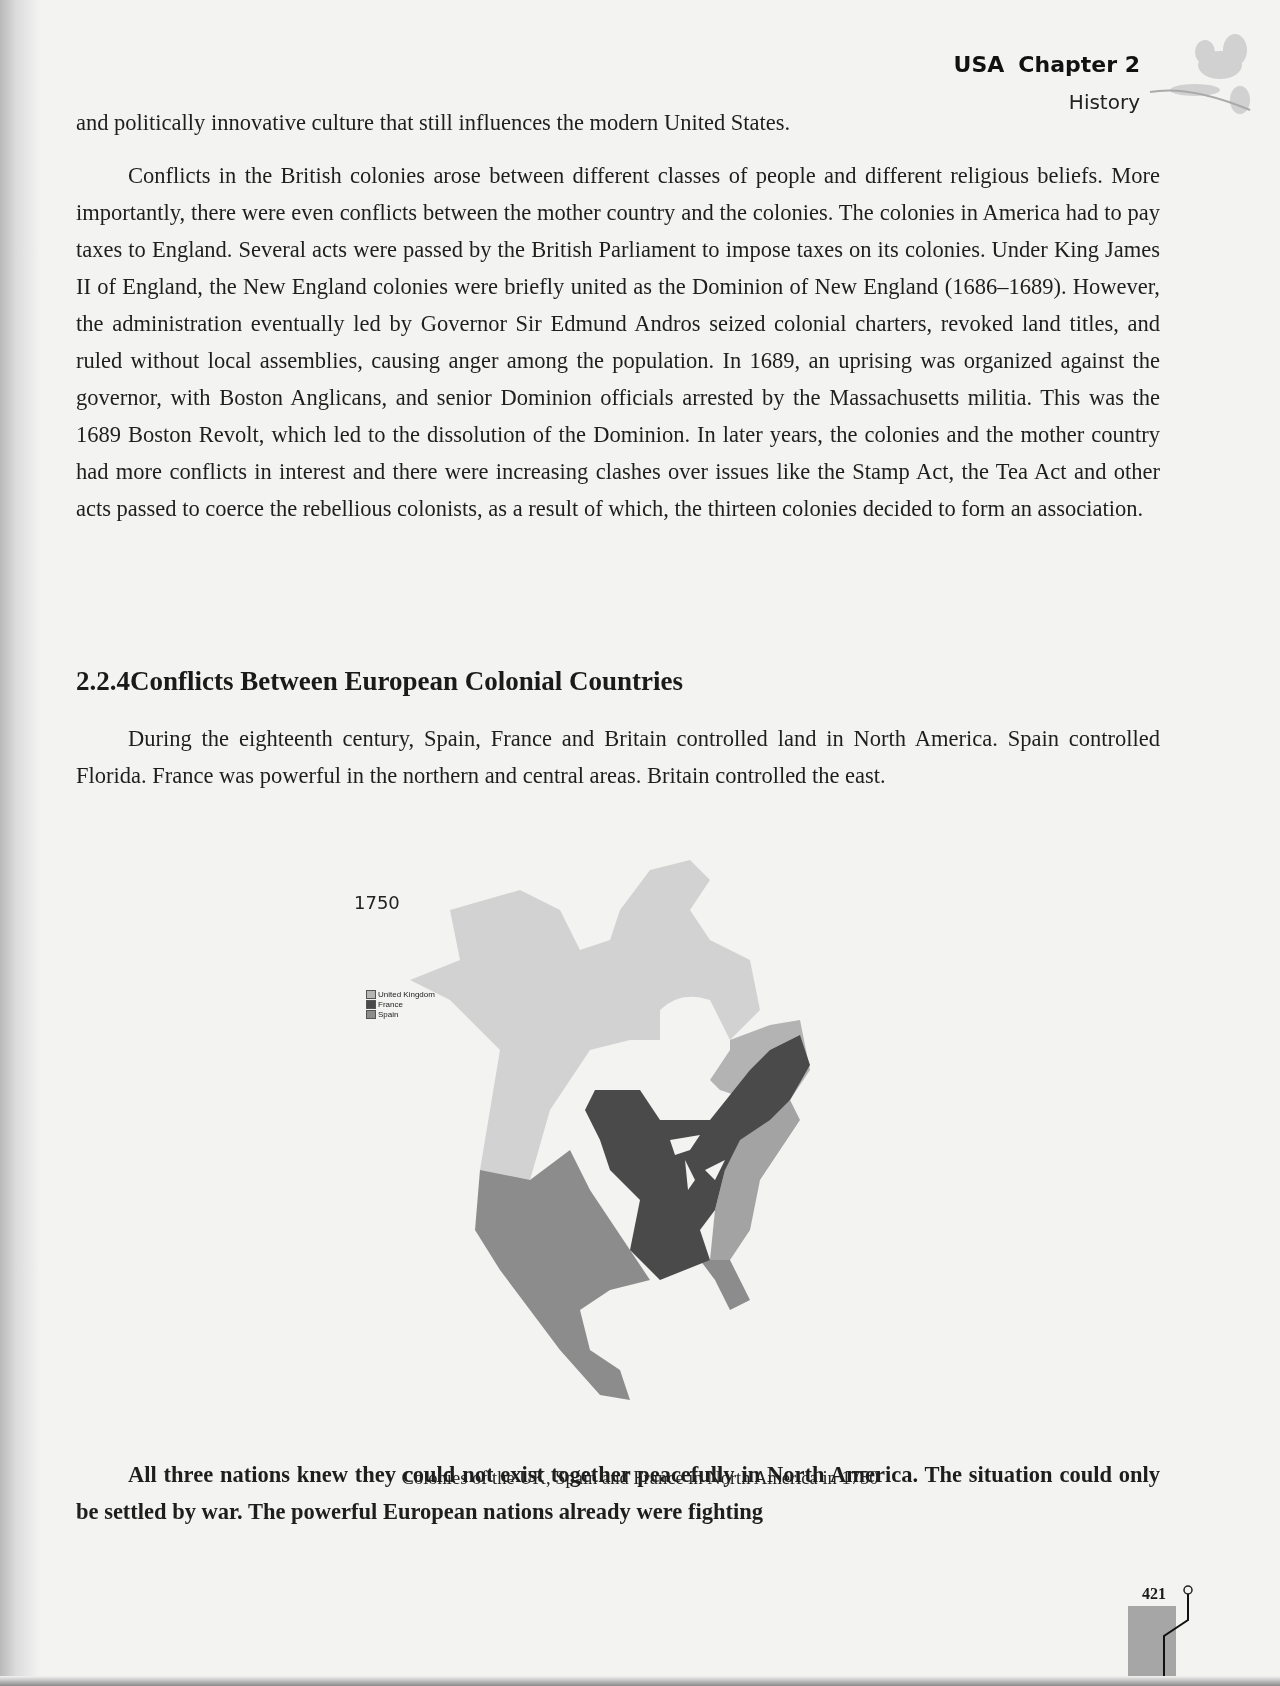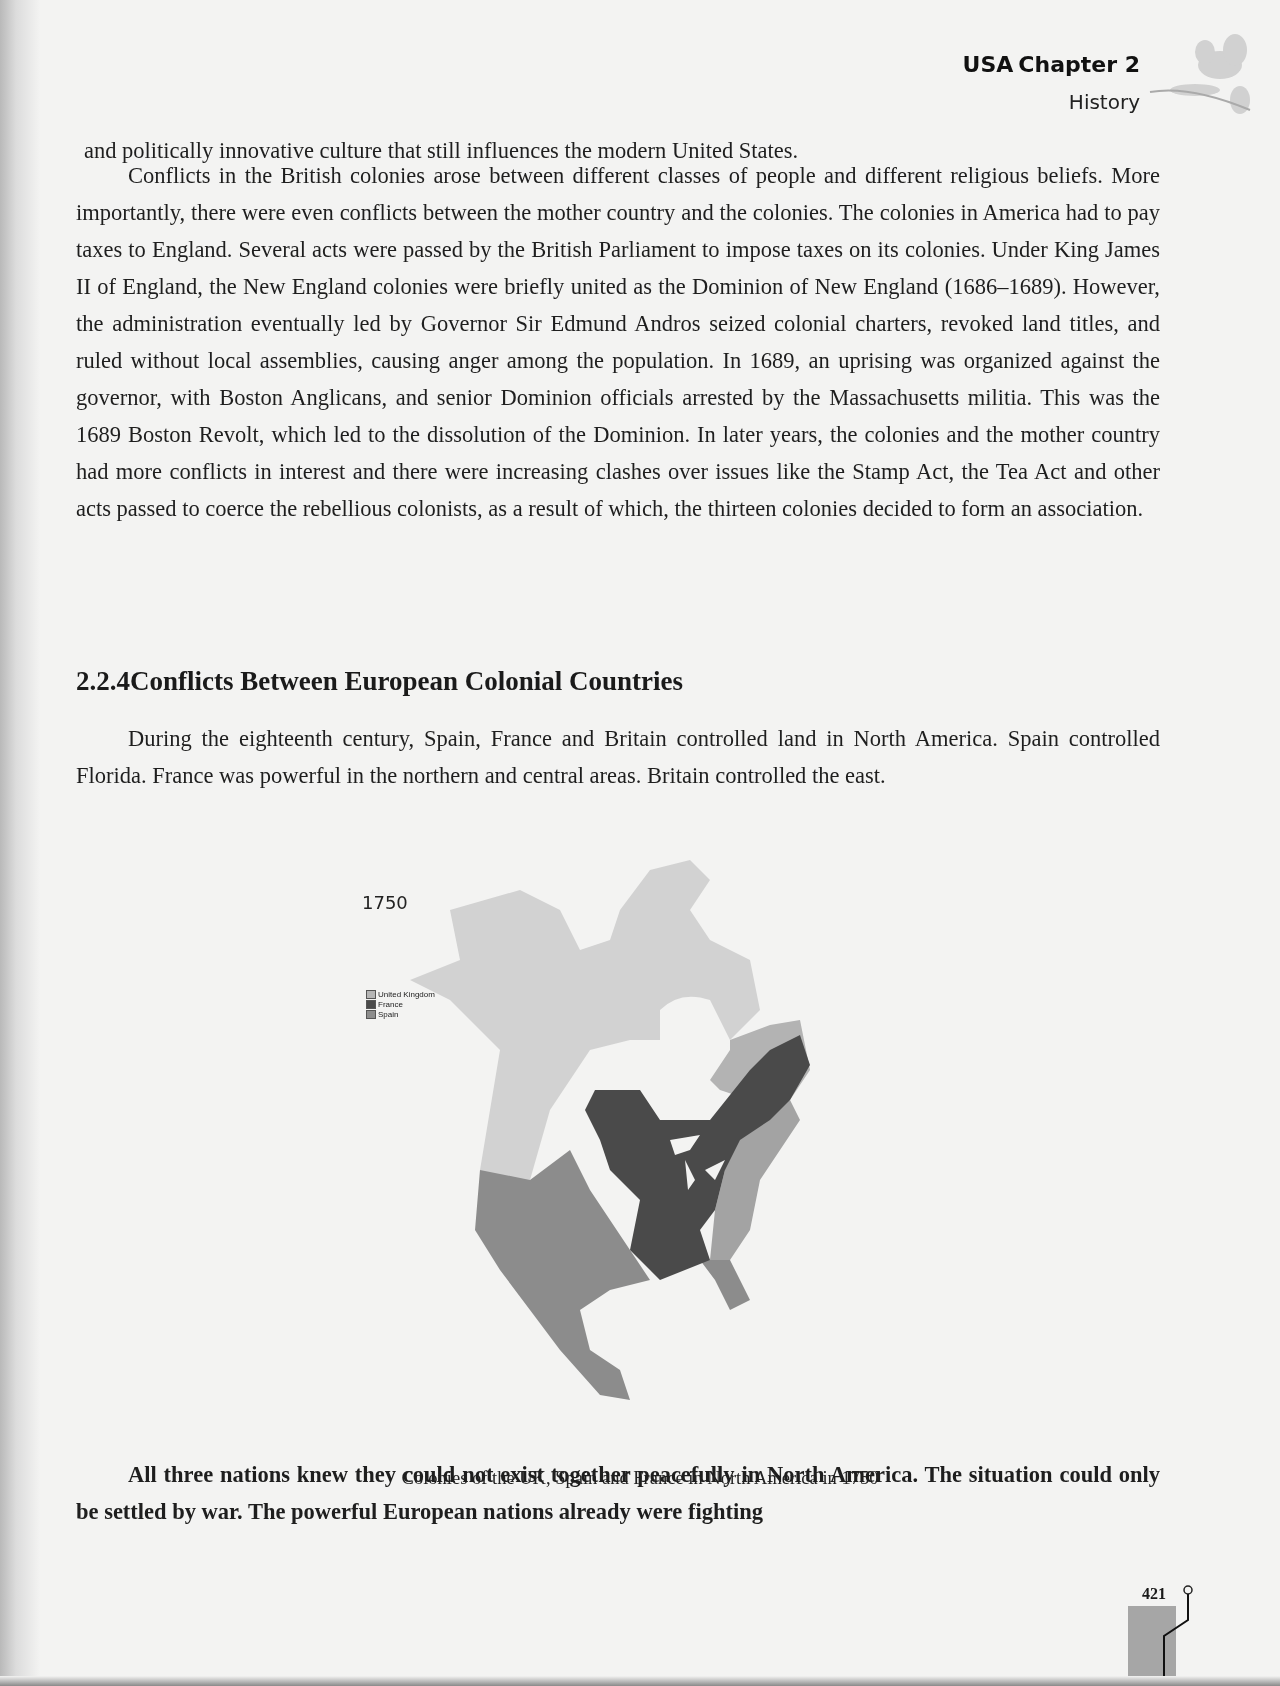--- a/index.html
+++ b/index.html
@@ -15,44 +15,44 @@
   }
   .bottom-shade {
     position:absolute; left:0; bottom:0; width:1280px; height:10px;
     background:linear-gradient(to bottom,#f3f3f2,#8a8a8a);
   }
   .header {
     position:absolute; right:140px; top:54px; text-align:right;
     font-family:"DejaVu Sans", sans-serif; line-height:1;
   }
   .header .chapter { font-weight:bold; font-size:22px; color:#111; }
-  .header .chapter span { margin-left:5px; }
+  .header .chapter span { margin-left:14px; }
   .header .section { font-size:20px; color:#222; margin-top:16px; }
   .flower {
     position:absolute; right:20px; top:30px; width:120px; height:100px;
   }
   .body-text {
     position:absolute; left:76px; width:1084px;
     font-size:22.5px; line-height:37px; text-align:justify;
   }
   .body-text p { margin:0; }
   .indent { text-indent:52px; }
-  #p1 { top:132px;margin-left:8px; }
+  #p1 { top:104px; }
   #p2 { top:157px; }
   .heading {
     position:absolute; left:76px; top:666px;
     font-weight:bold; font-size:27px; color:#1a1a1a;
   }
   .heading .num { margin-right:0; }
   #p3 { top:720px; }
   .figure {
     position:absolute; left:330px; top:850px; width:600px; height:560px;
   }
   .fig-year {
-    position:absolute; left:32px; top:42px;
+    position:absolute; left:24px; top:42px;
     font-family:"DejaVu Sans", sans-serif; font-size:18px; color:#222;
   }
   .legend {
     position:absolute; left:36px; top:140px;
     font-family:"Liberation Sans", sans-serif; font-size:8px; color:#222; line-height:10px;
   }
   .legend-item { display:flex; align-items:flex-start; }
   .swatch { width:8px; height:7px; margin-right:2px; border:1px solid #555; }
   .caption {
     position:absolute; left:0; width:1280px; top:1468px; text-align:center;

